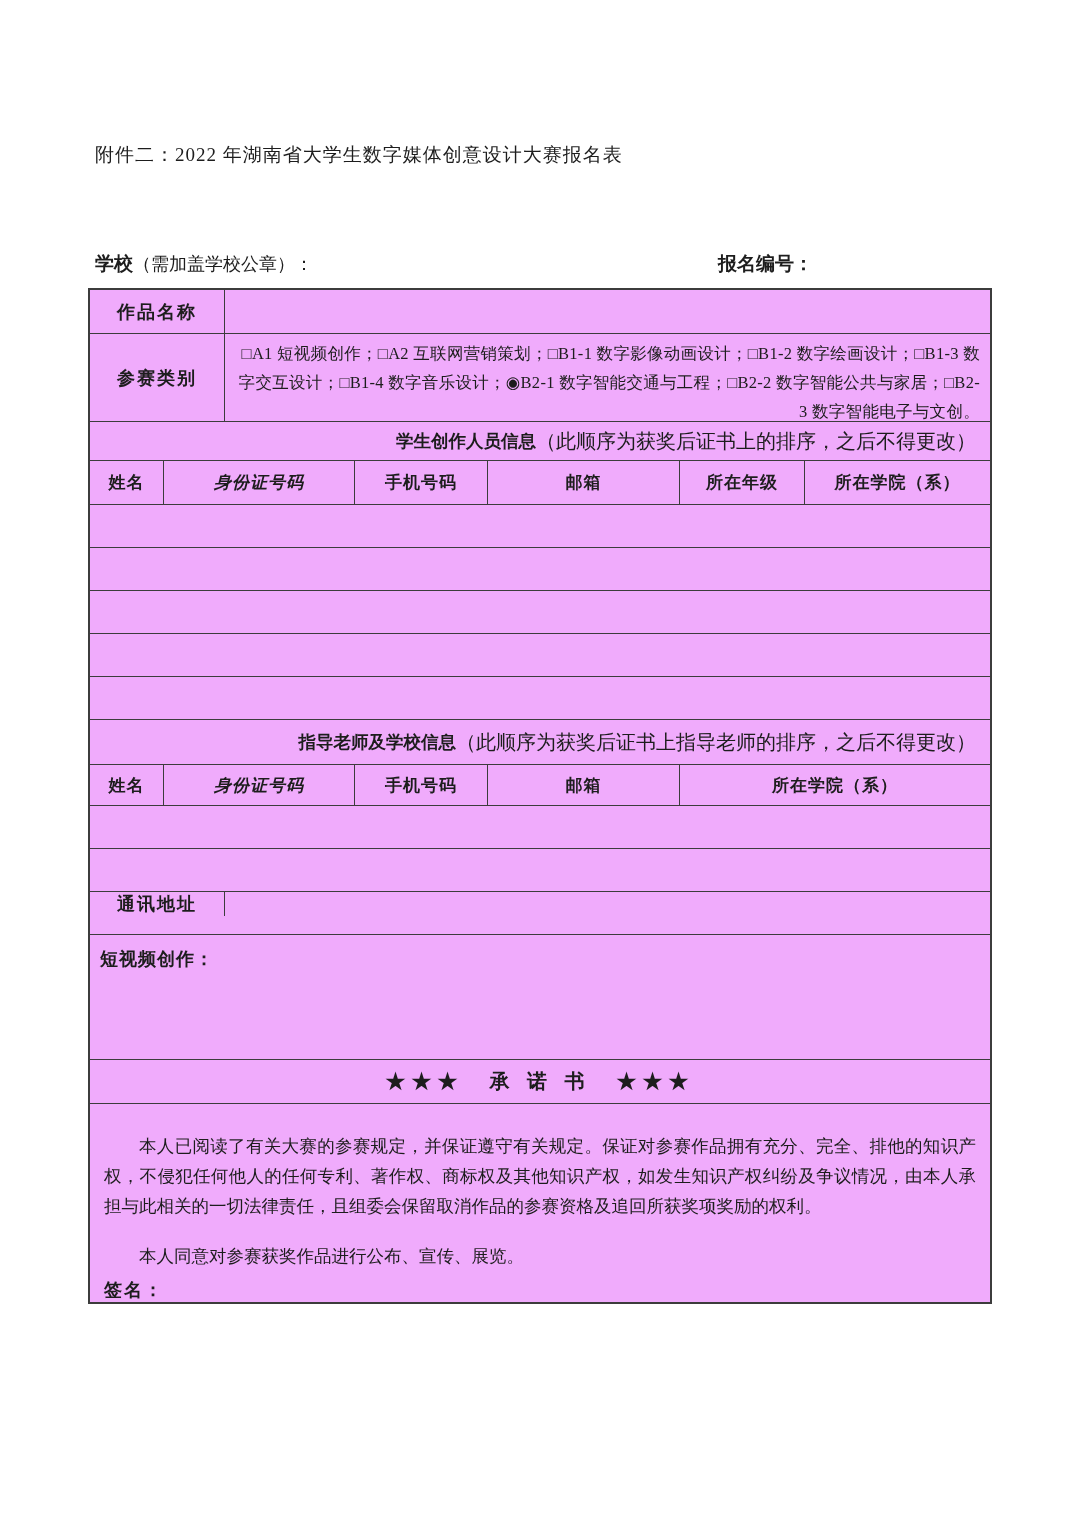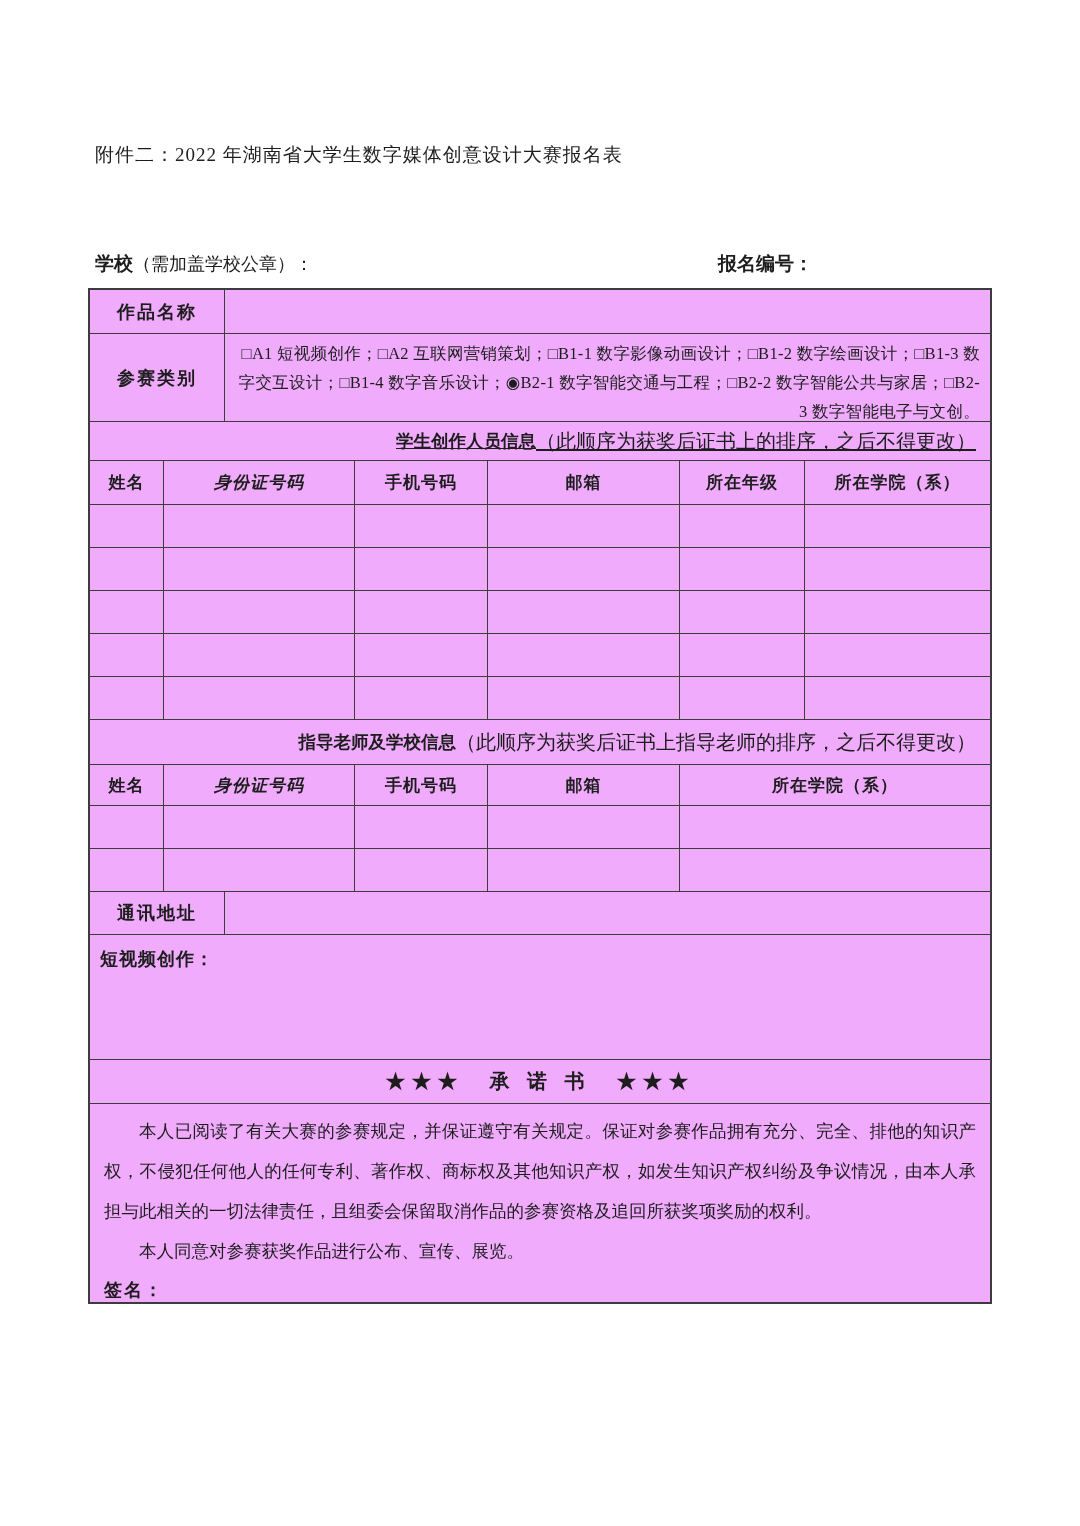--- a/index.html
+++ b/index.html
@@ -43,22 +43,22 @@
     border-right: 1px solid #3c3c3c;
     display: flex; align-items: center; justify-content: center;
     font-size: 17px; overflow: hidden;
   }
   .cell:last-child { border-right: none; }
   .label-cell {
     font-family: "Liberation Sans", sans-serif;
     font-weight: bold; font-size: 18px; letter-spacing: 2px;
   }
   
-  .h44 { height: 44px; } .h88 { height: 88px; } .h39 { height: 39px; text-decoration: underline; }
-  .h43 { height: 43px; } .h45 { height: 45px; } .h41 { height: 41px; }
+  .h44 { height: 44px; } .h88 { height: 88px; } .h39 { height: 39px; }
+  .h43 { height: 43px; flex-direction: column; } .h45 { height: 45px; } .h41 { height: 41px; }
   .h125 { height: 125px; } .h198 { height: 198px; }
 
   
   .w135 { width: 135px; } .w765 { width: 765px; flex: 1; }
   
   .c1 { width: 74px; } .c2 { width: 191px; font-style: italic; } .c3 { width: 133px; }
   .c4 { width: 192px; } .c5 { width: 125px; } .c6 { width: 185px; flex: 1; }
   
   .c56 { width: 310px; flex: 1; }
 
@@ -87,21 +87,21 @@
   .description-label {
     font-family: "Liberation Sans", sans-serif;
     font-weight: bold; font-size: 18px; letter-spacing: 1px;
   }
   .stars-row {
     display: flex; align-items: center; justify-content: center;
     font-weight: bold; font-size: 20px; letter-spacing: 6px;
     font-family: "Liberation Sans", sans-serif;
   }
   .pledge-cell { display: block; text-align: left; padding: 7px 14px 0 14px; }
-  .pledge-p { font-size: 17.5px; line-height: 40px; text-indent: 2em; text-align: justify; }
+  .pledge-p { font-size: 17.5px; line-height: 30px; text-indent: 2em; text-align: justify; margin-top: 20px; }
   .signature-label {
     font-family: "Liberation Sans", sans-serif;
     font-weight: bold; font-size: 18px; letter-spacing: 2px;
     margin-top: 7px;
   }
   .date-line { font-size: 21px; margin-top: 15px; margin-left: 576px; letter-spacing: 2px; }
 </style>
 </head>
 <body>
 

